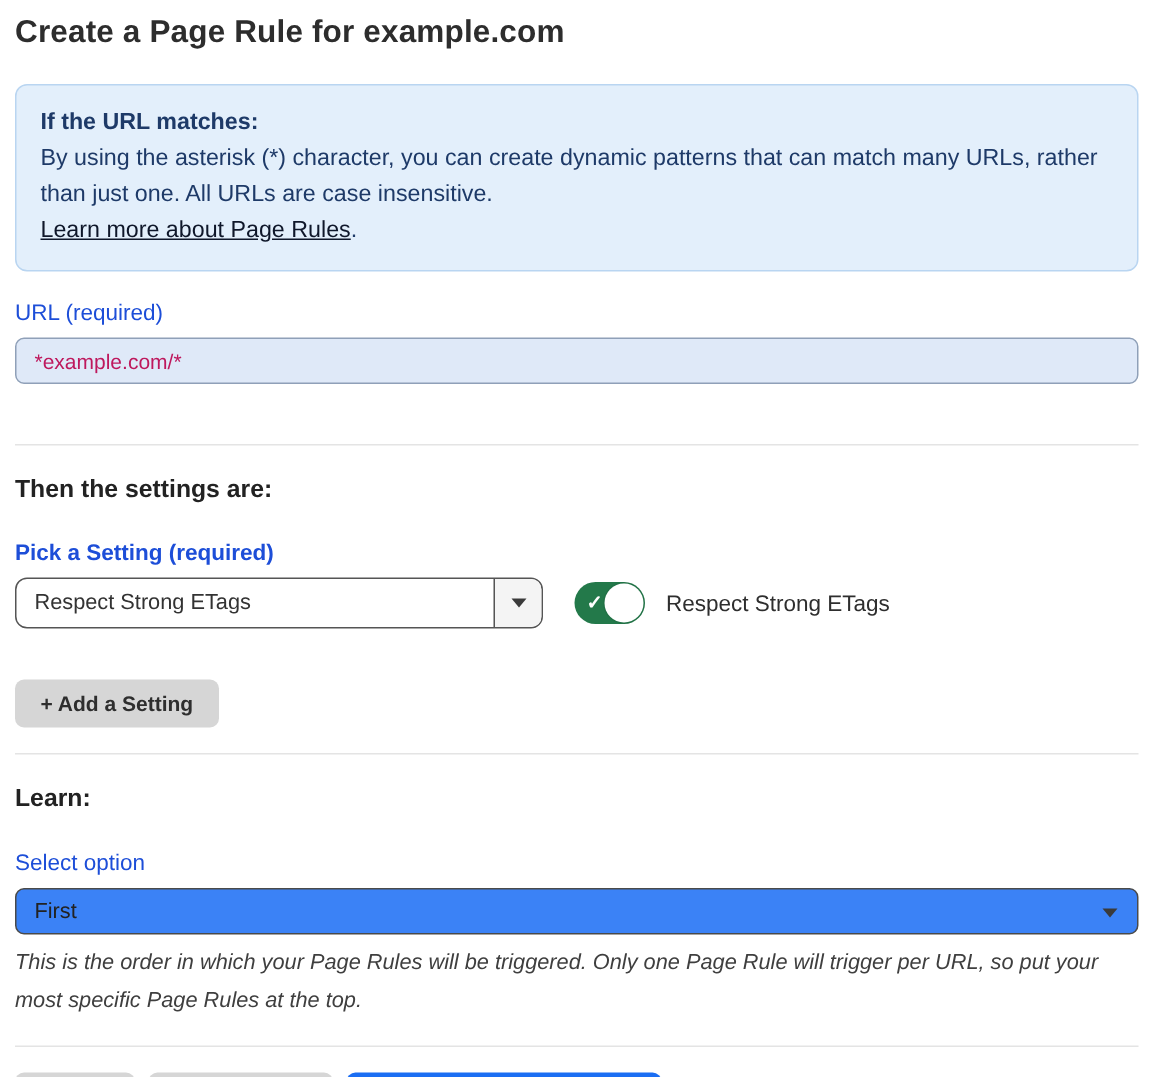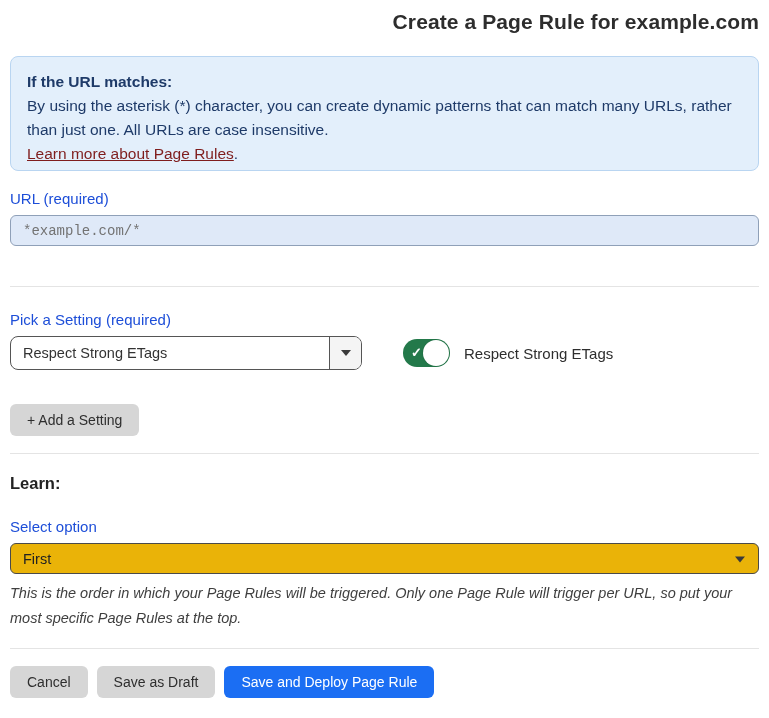--- a/index.html
+++ b/index.html
@@ -12,59 +12,58 @@
     overflow: hidden;
   }
   .page { padding: 8px 10px 0 10px; }
 
   .page-title {
     font-size: 21px;
     font-weight: 700;
     color: #2d2d2d;
     letter-spacing: 0.1px;
     margin-top: 2px;
-    text-align: right;
   }
 
   
   .info-box {
     margin-top: 22px;
     background: #e3effb;
     border: 1px solid #b9d5f1;
     border-radius: 8px;
-    padding: 13px 16px 4px 16px;
+    padding: 13px 16px 14px 16px;
     color: #1e3a68;
     font-size: 15.5px;
     line-height: 24px;
   }
   .info-box .info-heading { font-weight: 700; }
   .info-box .info-link {
-    color: #7f1d1d;
+    color: #0f172a;
     text-decoration: underline;
     cursor: pointer;
   }
 
   
   .field-label {
     font-size: 15px;
     color: #1d4ed8;
     margin-top: 19px;
     margin-bottom: 8px;
   }
 
   .url-input {
     width: 100%;
     height: 31px;
     background: #dfe9f8;
     border: 1px solid #8fa0b8;
     border-radius: 6px;
     padding: 0 12px;
     font-size: 14px;
-    color: #737373;
-    font-family: Liberation Mono, monospace;
+    color: #be185d;
+    font-family: Liberation Sans, sans-serif;
     outline: none;
   }
 
   .divider {
     border: none;
     border-top: 1px solid #e4e4e4;
     margin: 0;
   }
   .divider-1 { margin-top: 40px; }
   .divider-2 { margin-top: 17px; }
@@ -75,21 +74,20 @@
     font-weight: 700;
     color: #222;
     margin-top: 20px;
   }
 
   
   .setting-row {
     display: flex;
     align-items: center;
     margin-top: 0;
-    gap: 20px;
   }
   .setting-dropdown {
     display: flex;
     align-items: stretch;
     width: 352px;
     height: 34px;
     border: 1px solid #555;
     border-radius: 8px;
     background: #ffffff;
     overflow: hidden;
@@ -160,32 +158,32 @@
     align-items: center;
     justify-content: center;
     height: 32px;
     padding: 0 17px;
     border: none;
     border-radius: 6px;
     font-size: 14px;
     font-family: "Liberation Sans", sans-serif;
     cursor: pointer;
   }
-  .btn-gray { background: #d6d6d6; color: #2e2e2e; }
+  .btn-gray { background: #d6d6d6; color: #2e2e2e; font-weight: bold; }
   .btn-blue { background: #1b6ef3; color: #ffffff; }
   .add-setting-btn { margin-top: 34px; }
 
   
   .order-select {
     position: relative;
     width: 100%;
     height: 31px;
     border: 1px solid #4a4a4a;
     border-radius: 6px;
-    background: #eab308;
+    background: #3b82f6;
     display: flex;
     align-items: center;
     padding: 0 12px;
     font-size: 14.5px;
     color: #222;
     cursor: pointer;
   }
   .order-select .caret-down {
     position: absolute;
     right: 13px;
@@ -219,22 +217,23 @@
     <div class="info-heading">If the URL matches:</div>
     <div>By using the asterisk (*) character, you can create dynamic patterns that can match many URLs, rather than just one. All URLs are case insensitive.</div>
     <div><a class="info-link">Learn more about Page Rules</a><span>.</span></div>
   </div>
 
   <div class="field-label">URL (required)</div>
   <input class="url-input" type="text" value="*example.com/*" style="">
 
   <hr class="divider divider-1">
 
-
-  <div class="field-label" style="margin-top:24px;">Pick a Setting (required)</div>
+  <div class="section-heading">Then the settings are:</div>
+
+  <div class="field-label" style="margin-top:24px;font-weight:bold;">Pick a Setting (required)</div>
 
   <div class="setting-row">
     <div class="setting-dropdown">
       <div class="dd-value">Respect Strong ETags</div>
       <div class="dd-arrow">
         <span class="caret-down"></span>
       </div>
     </div>
     <div class="toggle-wrap">
       <div class="toggle">

